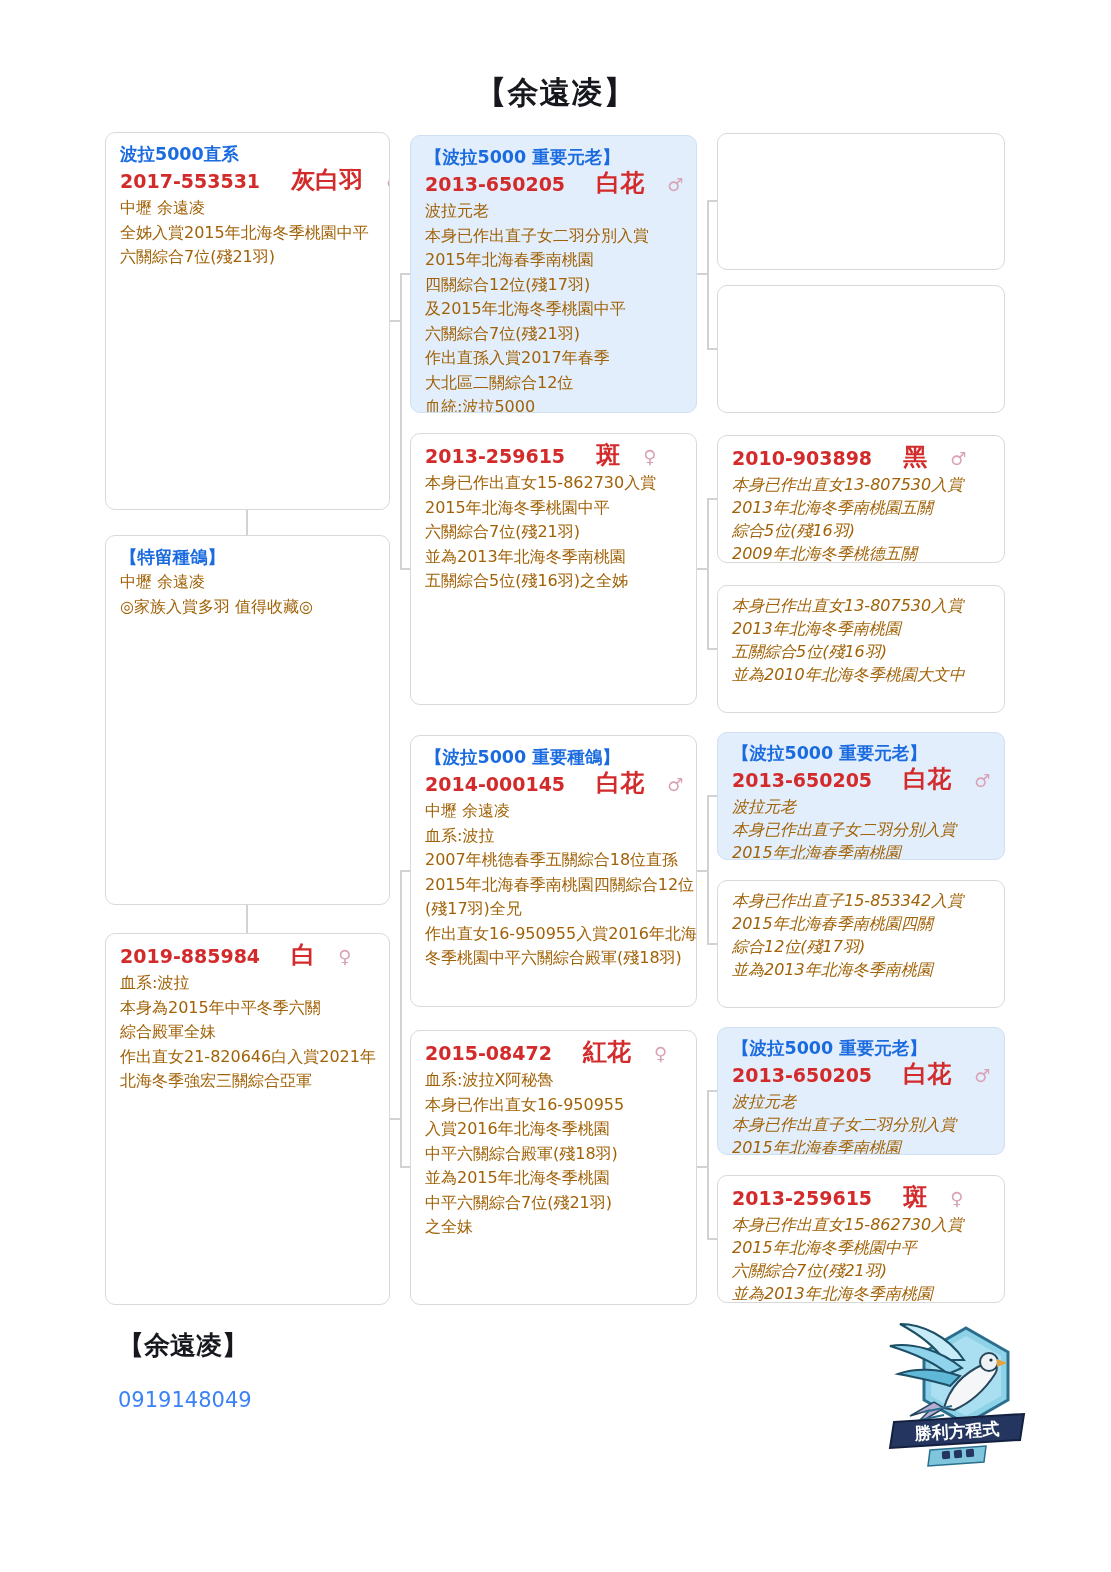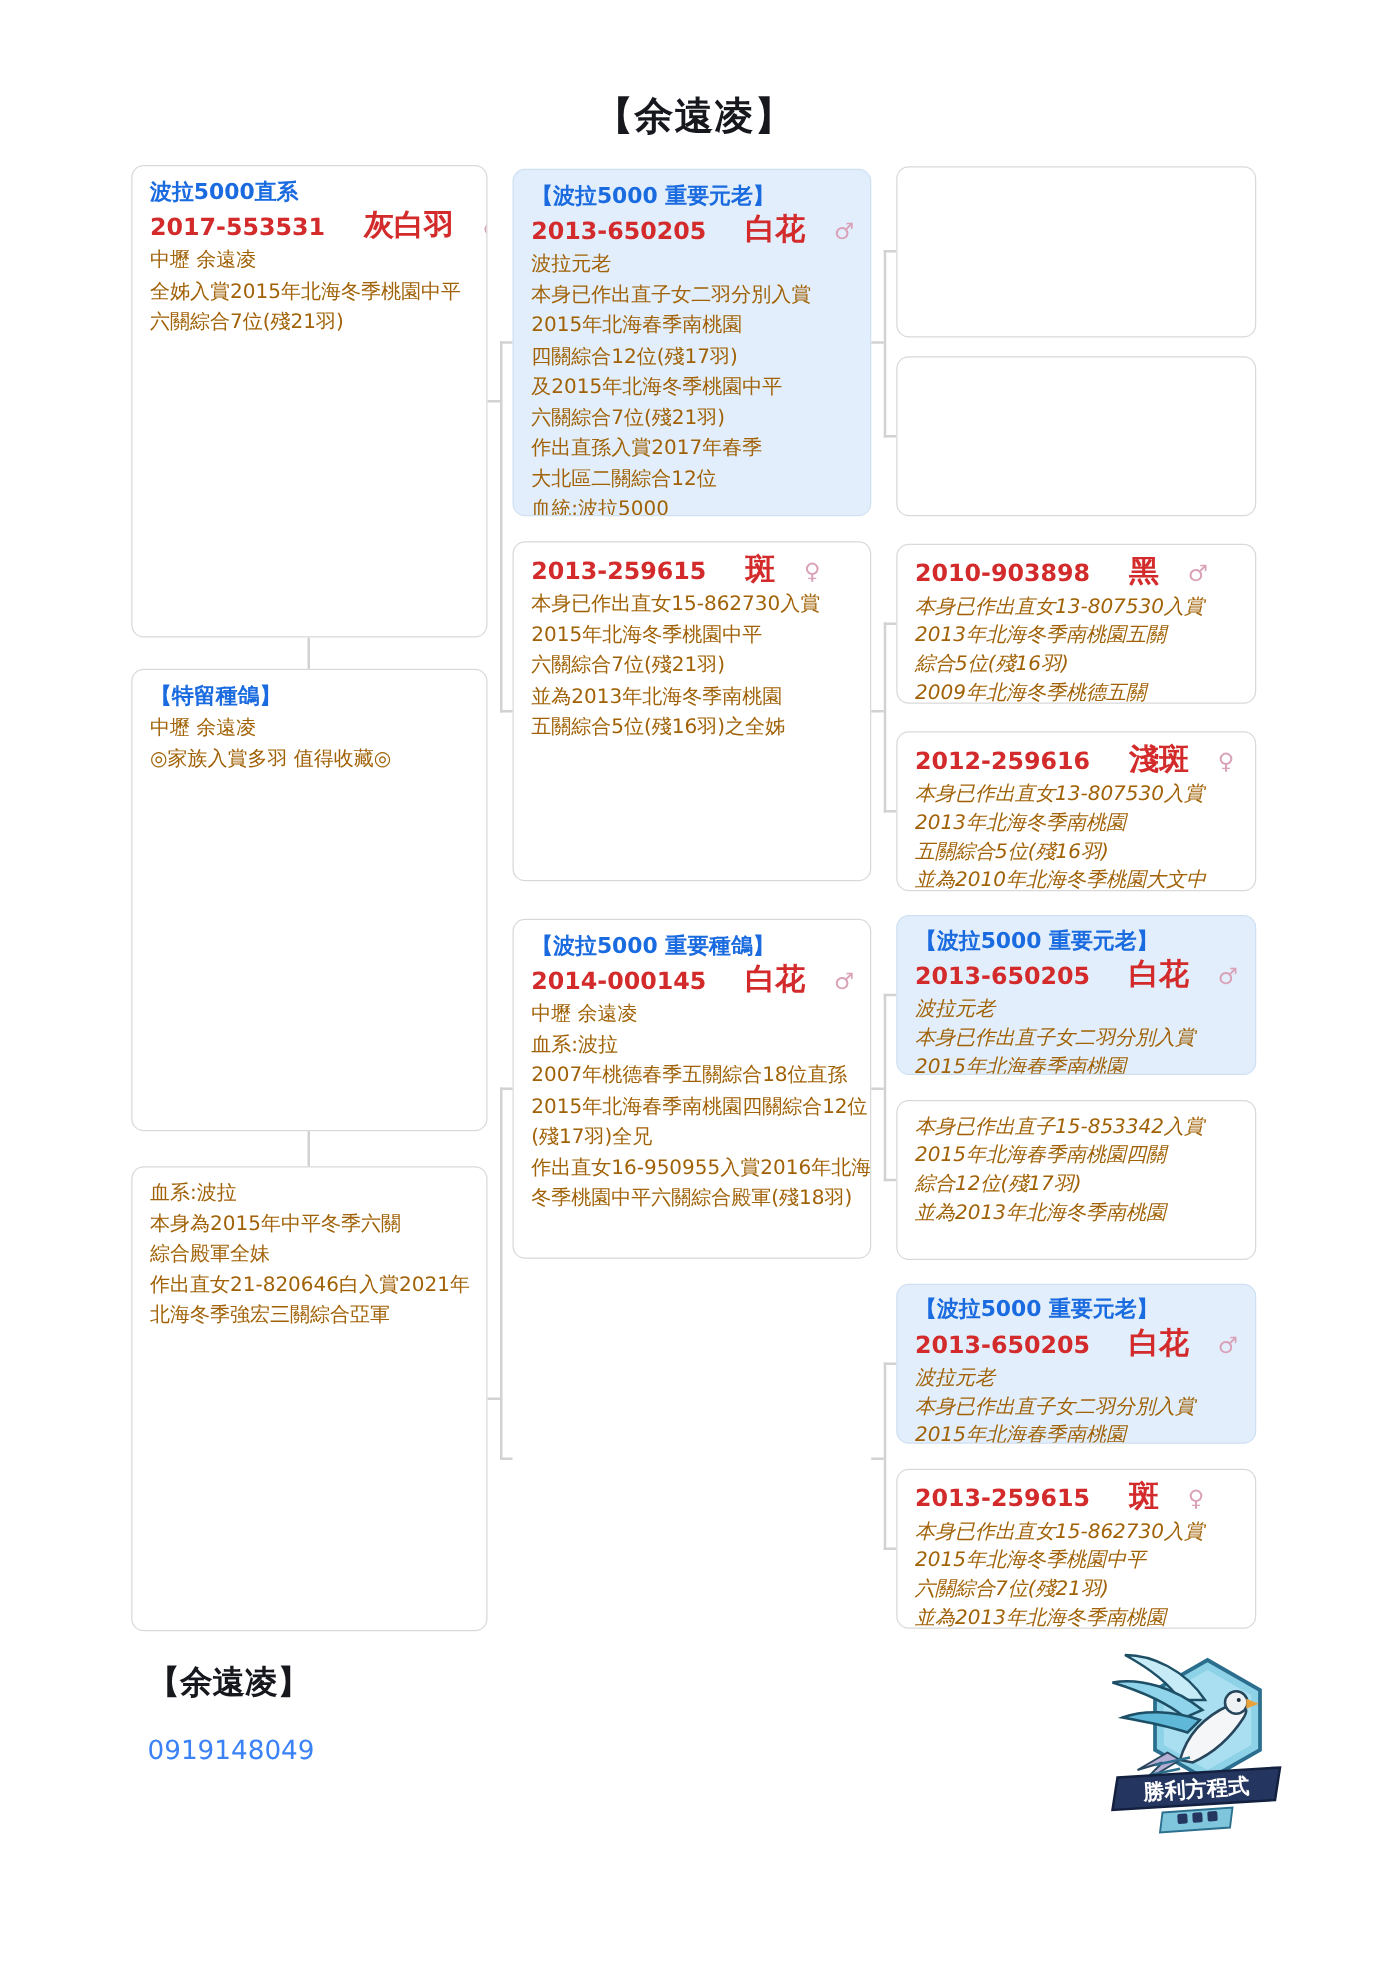--- a/index.html
+++ b/index.html
@@ -45,20 +45,25 @@
     <div class="ln">六關綜合7位(殘21羽)</div>
   </div>
 
   <div class="box" style="left:105px;top:535px;width:285px;height:370px">
     <div class="hdr">【特留種鴿】</div>
     <div class="ln">中壢 余遠凌</div>
     <div class="ln">◎家族入賞多羽 值得收藏◎</div>
   </div>
 
   <div class="box" style="left:105px;top:933px;width:285px;height:372px">
+    <div class="ring-row">
+      <span class="ring">2019-885984</span>
+      <span class="cw">白</span>
+      <span class="sex">♀</span>
+    </div>
     <div class="ln">血系:波拉</div>
     <div class="ln">本身為2015年中平冬季六關</div>
     <div class="ln">綜合殿軍全妹</div>
     <div class="ln">作出直女21-820646白入賞2021年</div>
     <div class="ln">北海冬季強宏三關綜合亞軍</div>
   </div>
 
   <div class="box hl" style="left:410px;top:135px;width:287px;height:278px">
     <div class="hdr">【波拉5000 重要元老】</div>
     <div class="ring-row">
@@ -99,42 +104,51 @@
     </div>
     <div class="ln">中壢 余遠凌</div>
     <div class="ln">血系:波拉</div>
     <div class="ln">2007年桃德春季五關綜合18位直孫</div>
     <div class="ln">2015年北海春季南桃園四關綜合12位</div>
     <div class="ln">(殘17羽)全兄</div>
     <div class="ln">作出直女16-950955入賞2016年北海</div>
     <div class="ln">冬季桃園中平六關綜合殿軍(殘18羽)</div>
   </div>
 
+  <div class="box" style="left:410px;top:1030px;width:287px;height:275px">
+    <div class="ring-row">
+      <span class="ring">2015-08472</span>
+      <span class="cw">紅花</span>
+      <span class="sex">♀</span>
+    </div>
+    <div class="ln">血系:波拉X阿秘魯</div>
+    <div class="ln">本身已作出直女16-950955</div>
+    <div class="ln">入賞2016年北海冬季桃園</div>
+    <div class="ln">中平六關綜合殿軍(殘18羽)</div>
+    <div class="ln">並為2015年北海冬季桃園</div>
+    <div class="ln">中平六關綜合7位(殘21羽)</div>
+    <div class="ln">之全妹</div>
+  </div>
 
   <div class="box rt" style="left:717px;top:133px;width:288px;height:137px"></div>
   <div class="box rt" style="left:717px;top:285px;width:288px;height:128px"></div>
 
   <div class="box rt" style="left:717px;top:435px;width:288px;height:128px">
     <div class="ring-row">
       <span class="ring">2010-903898</span>
       <span class="cw">黑</span>
       <span class="sex">♂</span>
     </div>
     <div class="ln">本身已作出直女13-807530入賞</div>
     <div class="ln">2013年北海冬季南桃園五關</div>
     <div class="ln">綜合5位(殘16羽)</div>
     <div class="ln">2009年北海冬季桃德五關</div>
   </div>
 
   <div class="box rt" style="left:717px;top:585px;width:288px;height:128px">
-    <div class="ring-row">
-      <span class="ring">2012-259616</span>
-      <span class="cw">淺斑</span>
-      <span class="sex">♀</span>
-    </div>
     <div class="ln">本身已作出直女13-807530入賞</div>
     <div class="ln">2013年北海冬季南桃園</div>
     <div class="ln">五關綜合5位(殘16羽)</div>
     <div class="ln">並為2010年北海冬季桃園大文中</div>
   </div>
 
   <div class="box rt hl" style="left:717px;top:732px;width:288px;height:128px">
     <div class="hdr">【波拉5000 重要元老】</div>
     <div class="ring-row">
       <span class="ring">2013-650205</span>

